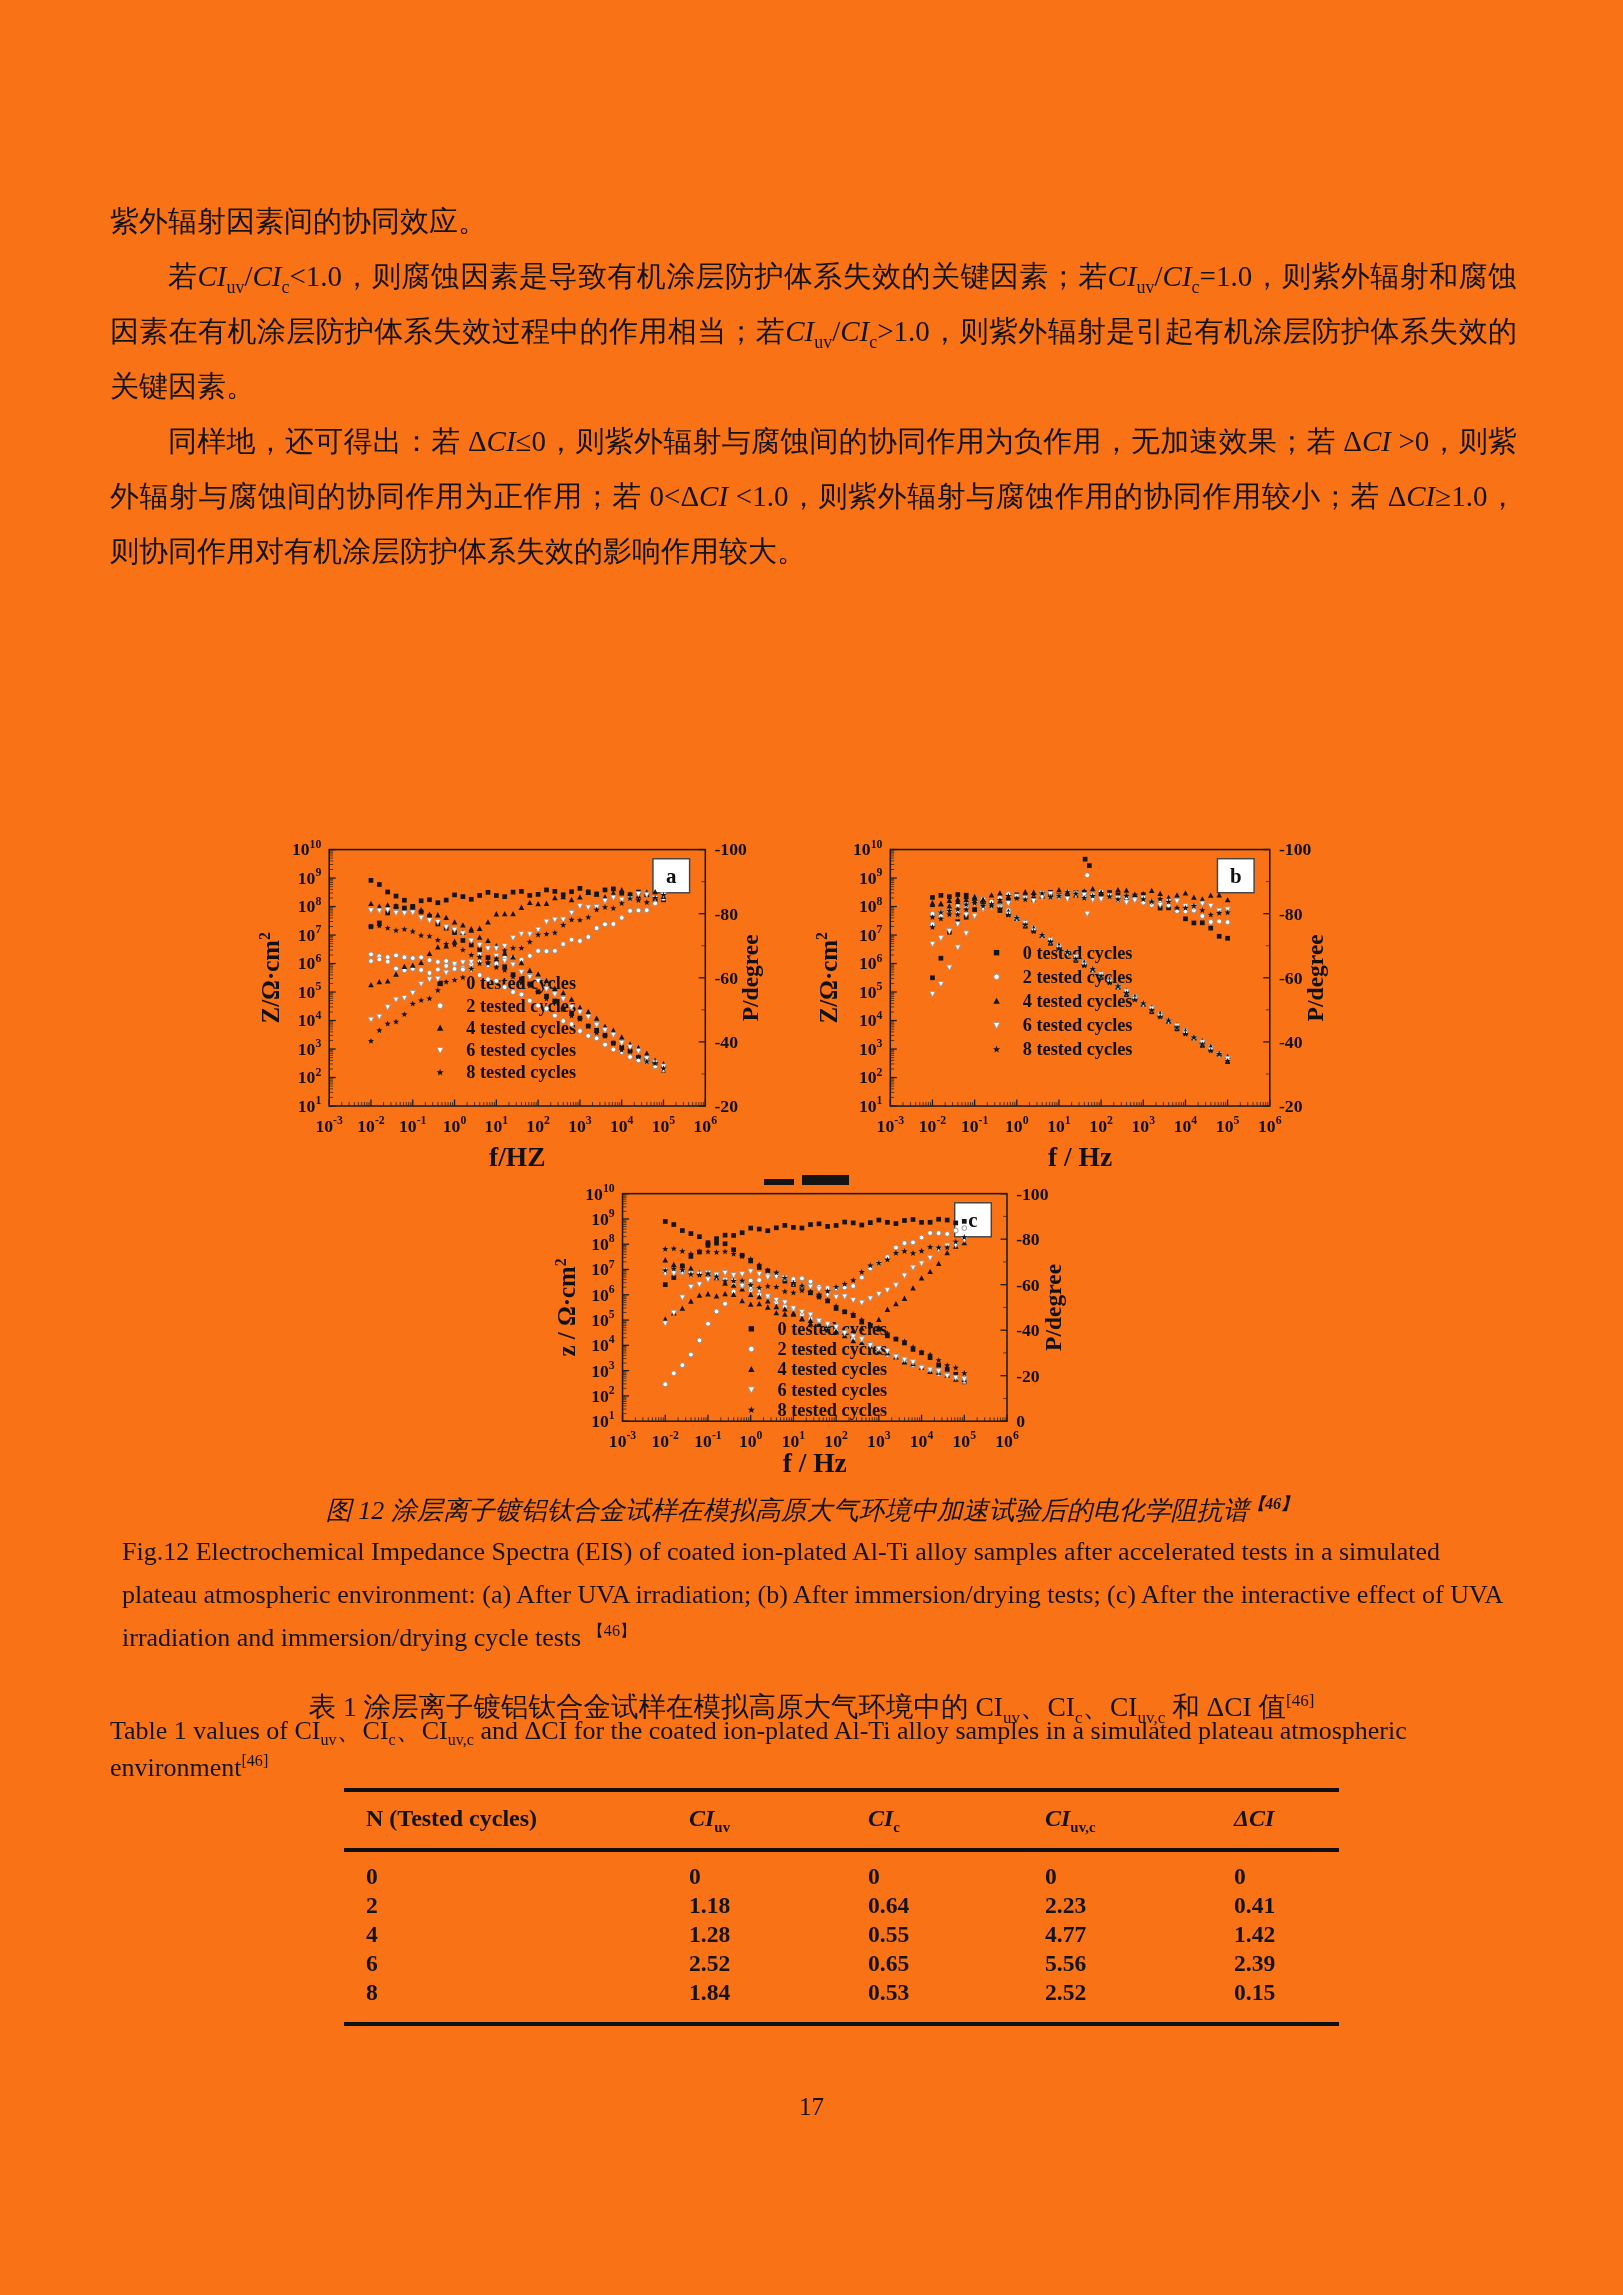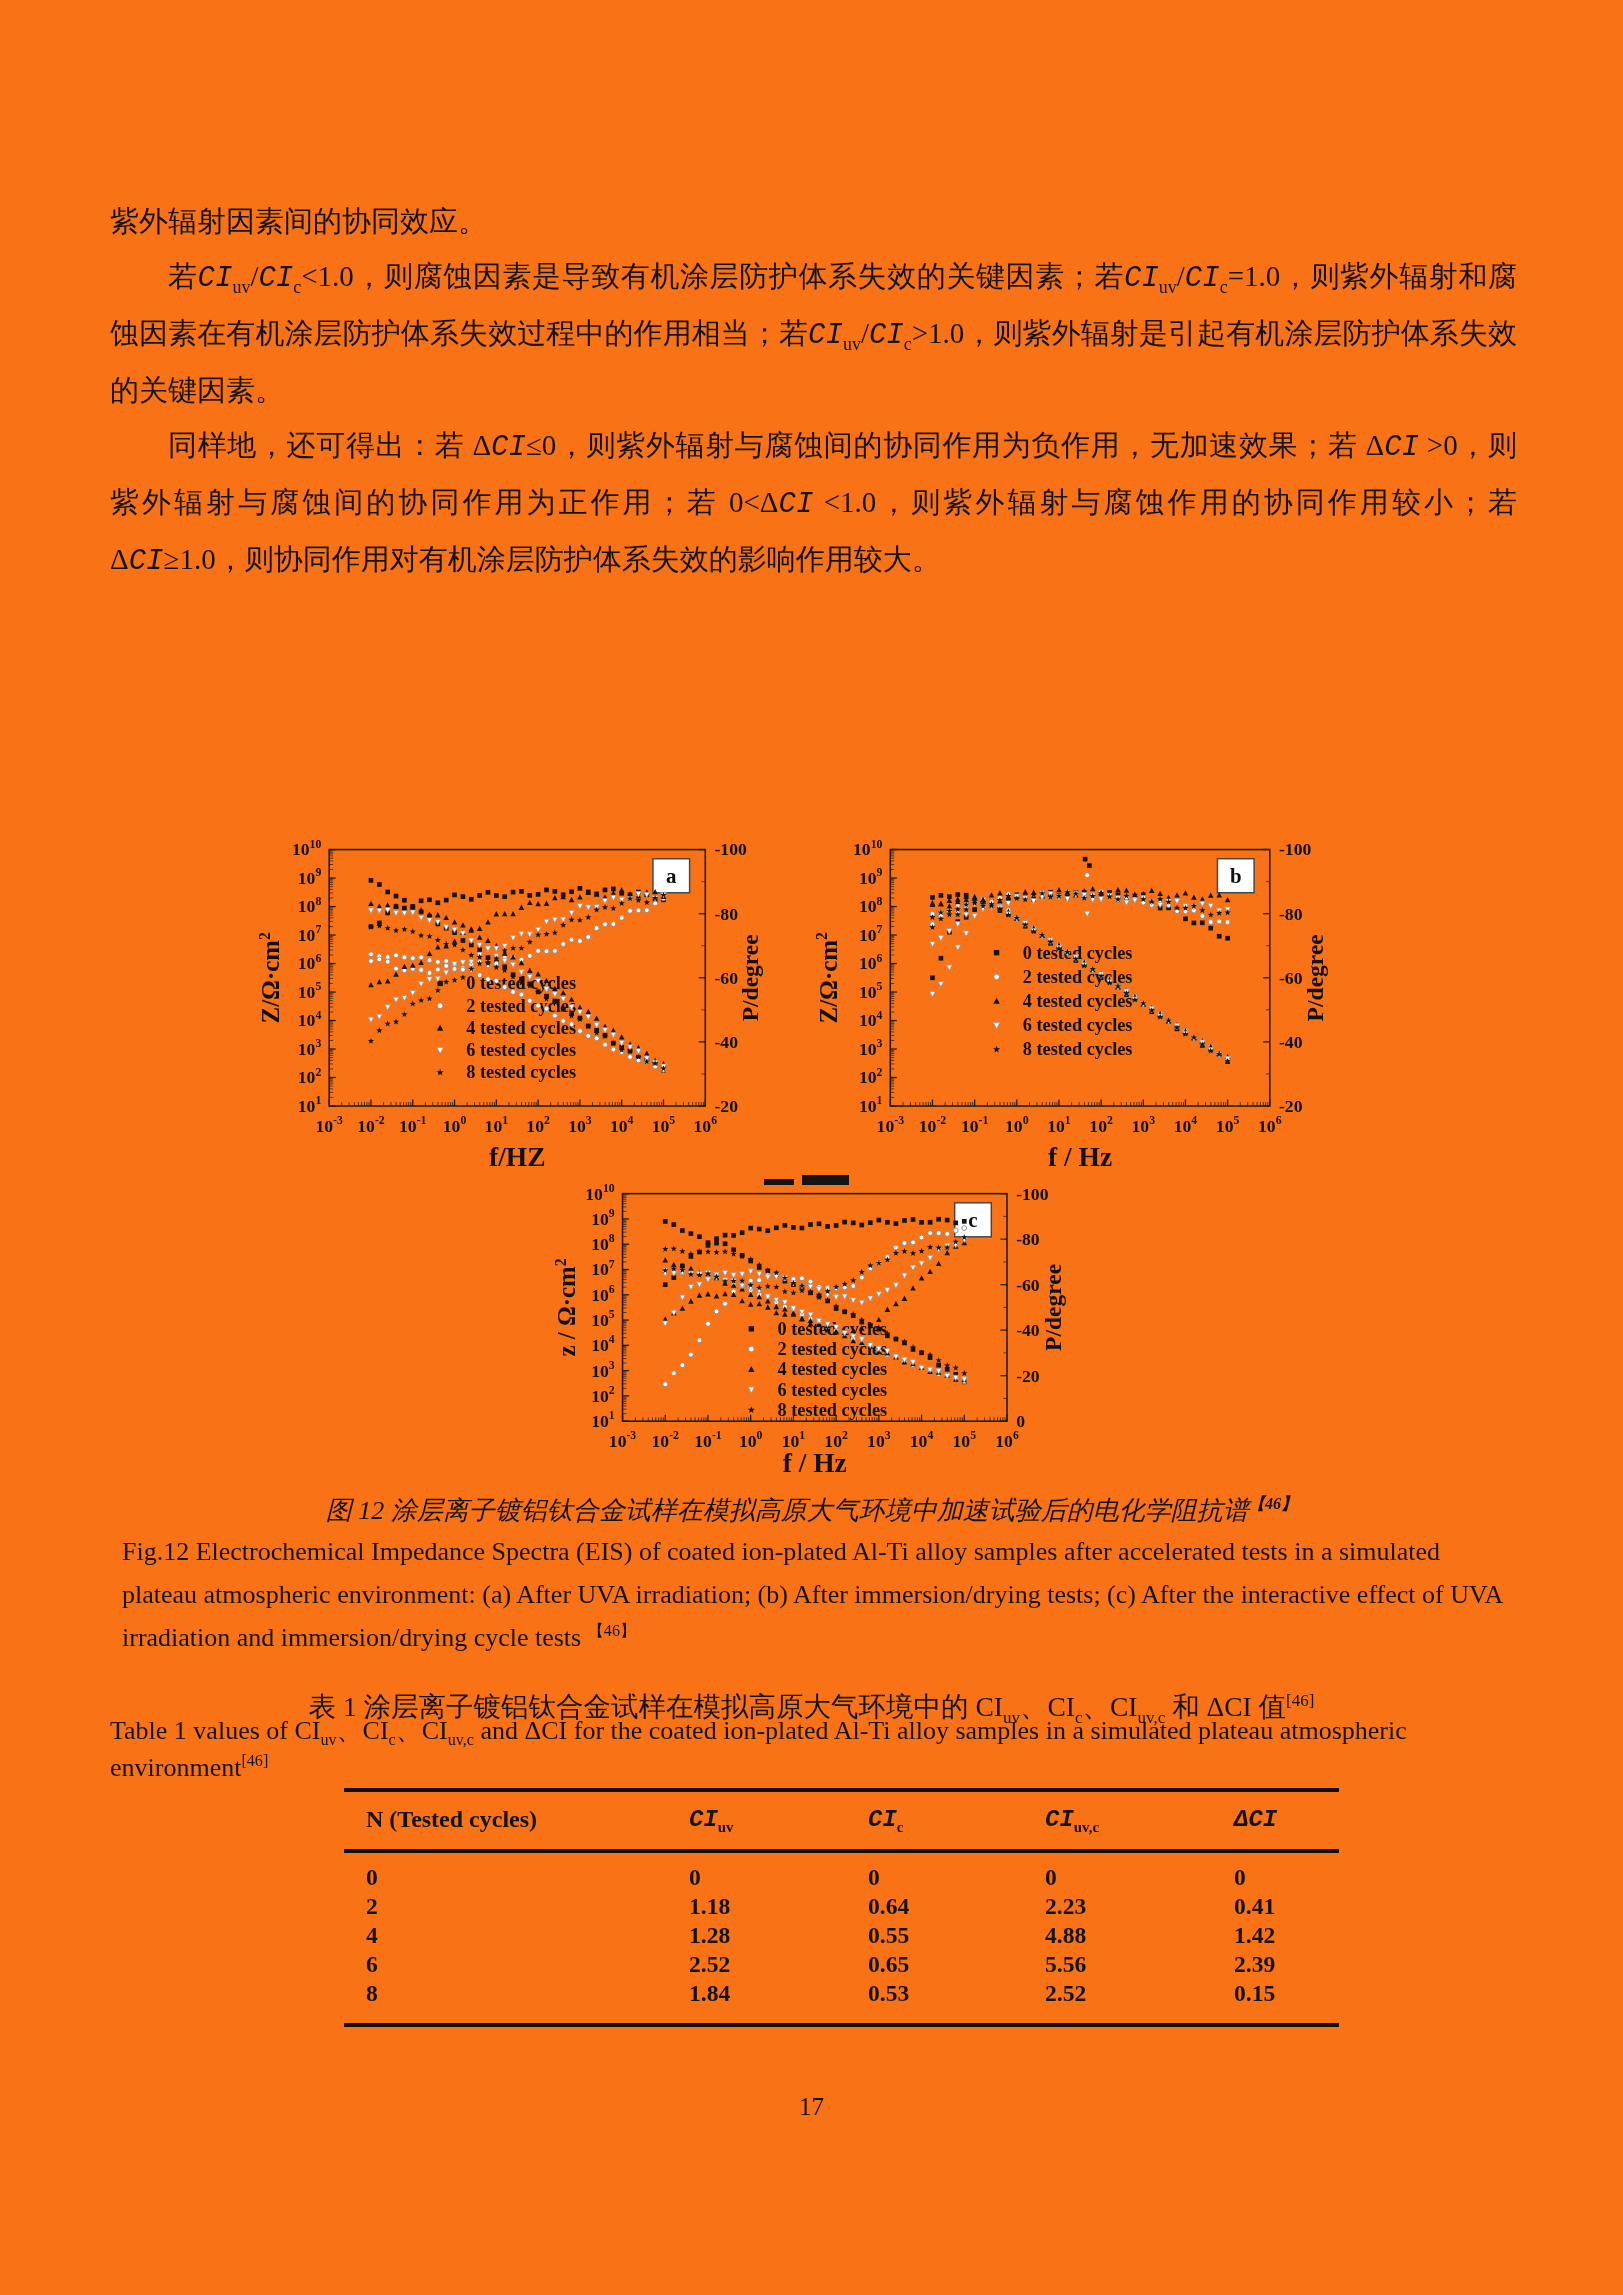--- a/index.html
+++ b/index.html
@@ -2,21 +2,21 @@
 <html style="font-size:10.5px"><head>
 <meta charset="utf-8">
 <style>
   html,body{margin:0;padding:0;background:#888;}
   .page{position:relative;width:1623px;height:2295px;background:#f97316;overflow:hidden;
         font-family:"Liberation Serif","DejaVu Serif",serif;color:#141414;}
   .body-text{position:absolute;left:110px;top:194px;width:1407px;
              font-size:29px;line-height:55px;text-align:justify;}
   .para{margin:0;}
   .para.indent{text-indent:58px;}
-  i{font-style:italic;font-family:Liberation Mono, monospace;}
+  i{font-style:italic;}
   sub,sup{font-size:62%;line-height:0;}
   .panel{position:absolute;}
   .fig-cap-zh{position:absolute;top:1493px;left:0;width:100%;text-align:center;font-size:26px;font-style:italic;}
   .fig-cap-zh sup{font-weight:700;}
   .fig-cap-en{position:absolute;top:1530px;left:122px;width:1381px;text-align:left;
               font-size:26px;line-height:43px;}
   .tbl-cap-zh{position:absolute;top:1661px;left:0;width:100%;text-align:center;font-size:27.5px;margin-top:28px;}
   .tbl-cap-en{position:absolute;top:1712px;left:110px;width:1407px;text-align:left;
               font-size:26px;line-height:37px;}
   #data-table{position:absolute;left:344px;top:1788px;width:995px;border-collapse:collapse;
@@ -1872,21 +1872,21 @@
           <td>2</td>
           <td>1.18</td>
           <td>0.64</td>
           <td>2.23</td>
           <td>0.41</td>
         </tr>
         <tr>
           <td>4</td>
           <td>1.28</td>
           <td>0.55</td>
-          <td>4.88</td>
+          <td>4.77</td>
           <td>1.42</td>
         </tr>
         <tr>
           <td>6</td>
           <td>2.52</td>
           <td>0.65</td>
           <td>5.56</td>
           <td>2.39</td>
         </tr>
         <tr>

